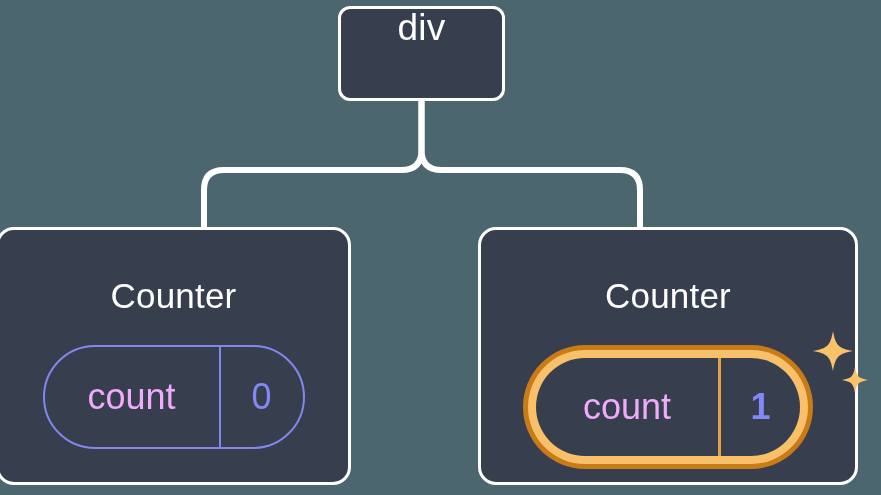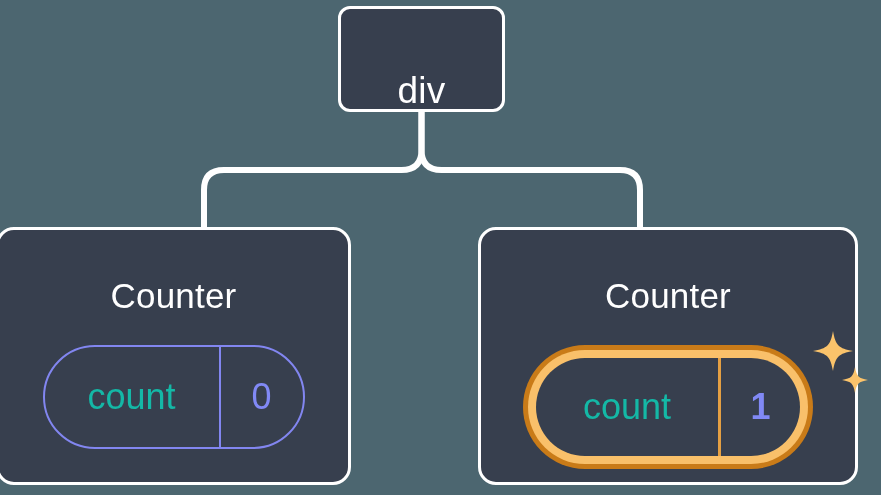--- a/index.html
+++ b/index.html
@@ -39,22 +39,22 @@
     border-radius: 14px;
     display: flex;
     flex-direction: column;
     align-items: center;
   }
 
   .node-root {
     left: 338px;
     top: 6px;
     width: 167px;
-    height: 106px;
-    justify-content: flex-end;
+    height: 95px;
+    justify-content: flex-start;
     border-radius: 12px;
   }
 
   .node-title {
     color: #ffffff;
     font-size: 37px;
     font-weight: 400;
     letter-spacing: 0.2px;
     line-height: 1;
   }
@@ -122,21 +122,21 @@
   }
 
   .pill-key, .pill-val {
     display: flex;
     align-items: center;
     justify-content: center;
   }
 
   .pill-key {
     flex: 0 0 auto;
-    color: #14b8a6;
+    color: #f0abfc;
     font-size: 36px;
     font-weight: 400;
   }
   .pill-val {
     flex: 1 1 auto;
     color: #8189f5;
     font-size: 36px;
   }
 
   

